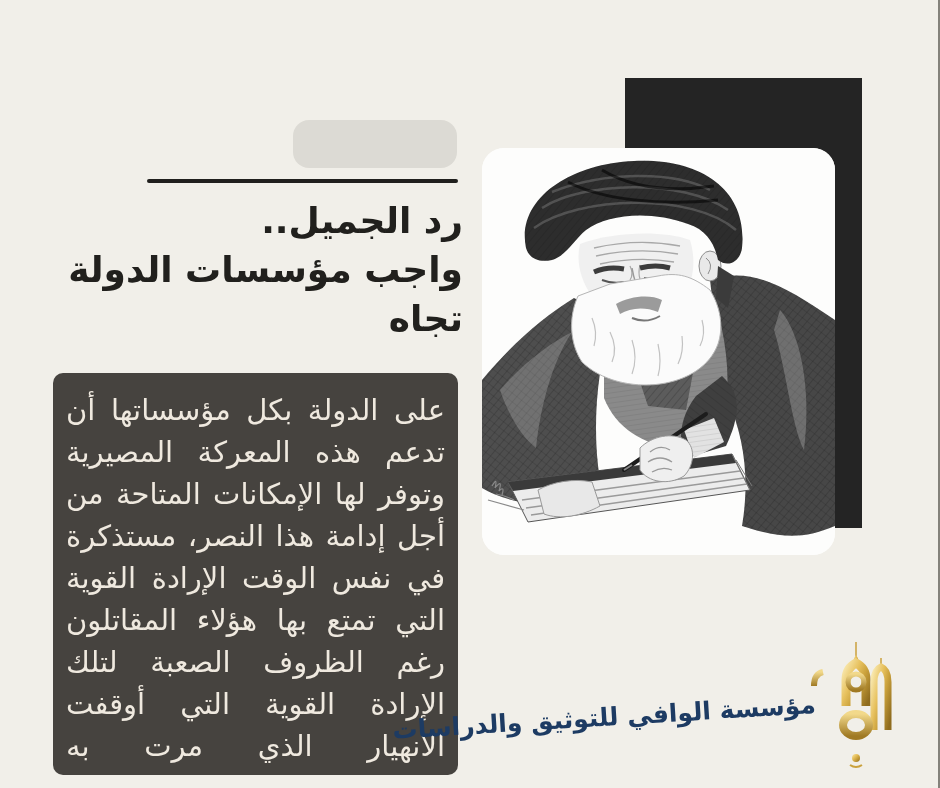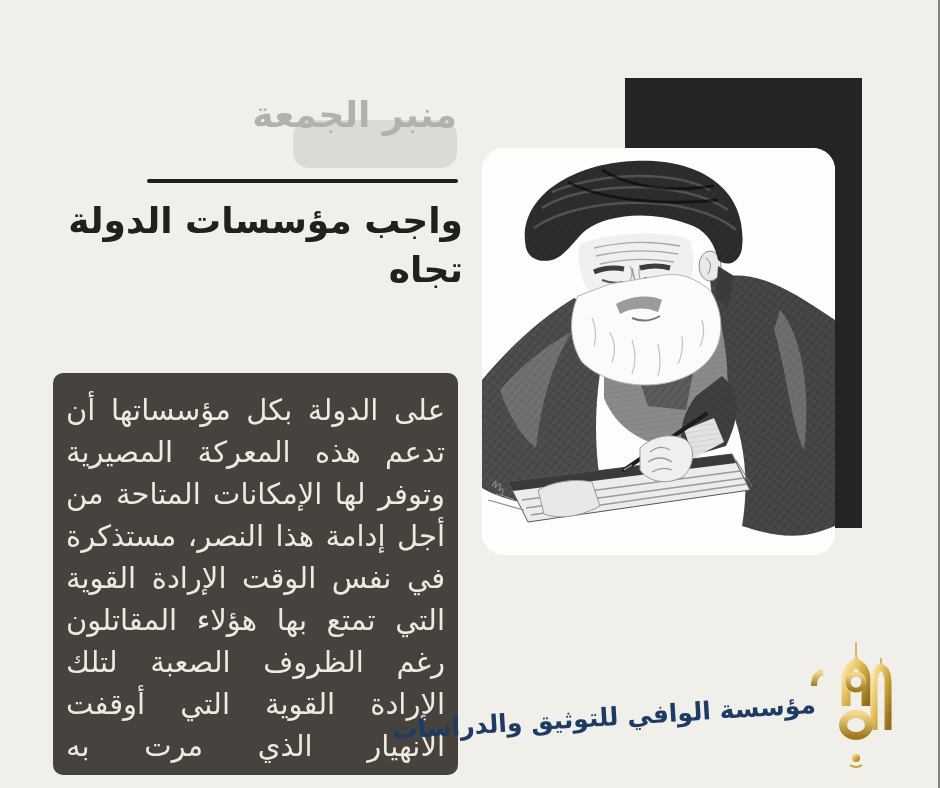--- a/index.html
+++ b/index.html
@@ -33,25 +33,25 @@
   .emblem{position:absolute;left:810px;top:642px;}
 </style>
 </head>
 <body>
 
 <div class="canvas">
 
   <div class="right-edge"></div>
 
   <div class="kicker-pill"></div>
-  <div class="kicker-label">منبر الجمعة</div>
 
   <div class="rule"></div>
 
   <div class="headline">
+    <div>رد الجميل..</div>
     <div>واجب مؤسسات الدولة تجاه</div>
   </div>
 
   <div class="panel">
     <p>على الدولة بكل مؤسساتها أن تدعم هذه المعركة المصيرية وتوفر لها الإمكانات المتاحة من أجل إدامة هذا النصر، مستذكرة في نفس الوقت الإرادة القوية التي تمتع بها هؤلاء المقاتلون رغم الظروف الصعبة لتلك الإرادة القوية التي أوقفت الانهيار الذي مرت به المؤسسات في وقتها</p>
   </div>
 
   <div class="backdrop"></div>
 
   <div class="card">

